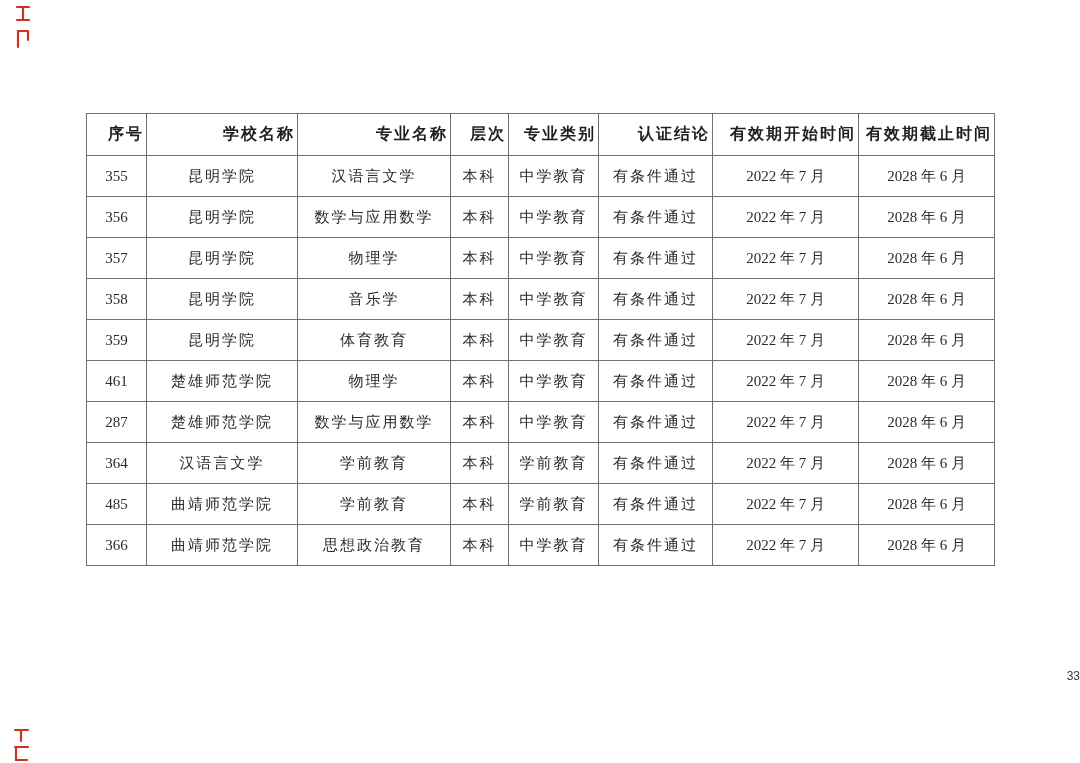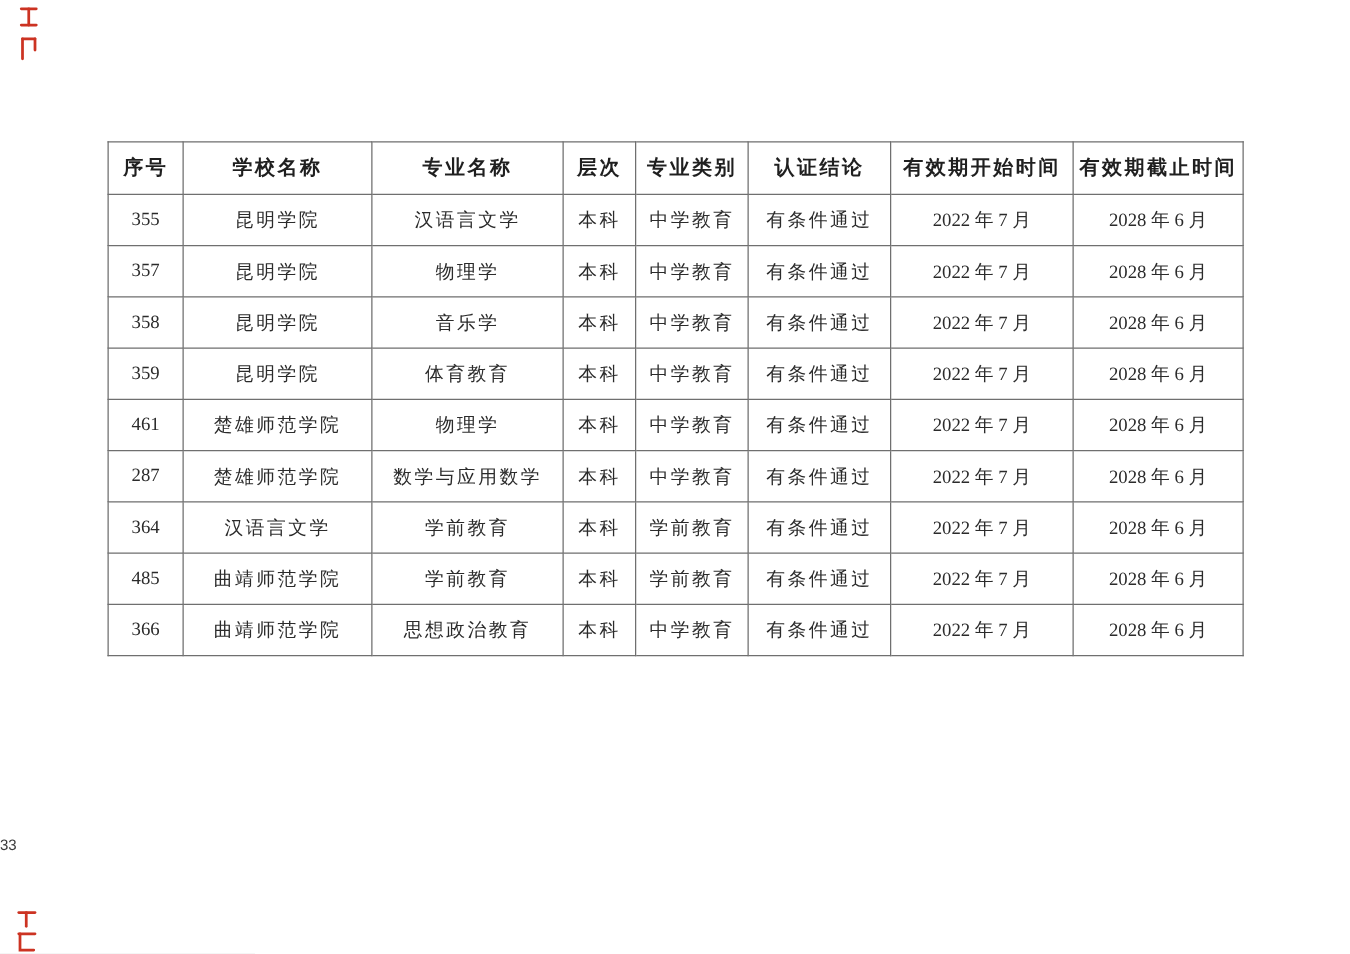--- a/index.html
+++ b/index.html
@@ -26,32 +26,33 @@
     padding:0 2px;
     overflow:hidden;
     white-space:nowrap;
   }
   table.acc th {
     height:41px;
     font-size:16px;
     font-weight:bold;
     letter-spacing:2px;
     color:#1f1f1f;
+    text-align:right;
   }
   table.acc td {
     height:40px;
     font-size:15px;
     letter-spacing:2px;
     color:#2b2b2b;
   }
   table.acc td.num { letter-spacing:0; }
   .pageno {
     position:absolute;
     left:0; right:0; top:669px;
-    text-align:left;
+    text-align:right;
     font-size:12px;
     color:#3a3a3a;
     font-family:"Liberation Sans","DejaVu Sans",sans-serif;
   }
   .seal-top    { position:absolute; left:15px; top:4px;   }
   .seal-bottom { position:absolute; left:12px; top:727px; }
 </style>
 </head>
 <body>
 
@@ -105,20 +106,30 @@
           <td class="num">355</td>
           <td>昆明学院</td>
           <td>汉语言文学</td>
           <td>本科</td>
           <td>中学教育</td>
           <td>有条件通过</td>
           <td class="num">2022 年 7 月</td>
           <td class="num">2028 年 6 月</td>
         </tr>
         <tr>
+          <td class="num">356</td>
+          <td>昆明学院</td>
+          <td>数学与应用数学</td>
+          <td>本科</td>
+          <td>中学教育</td>
+          <td>有条件通过</td>
+          <td class="num">2022 年 7 月</td>
+          <td class="num">2028 年 6 月</td>
+        </tr>
+        <tr>
           <td class="num">357</td>
           <td>昆明学院</td>
           <td>物理学</td>
           <td>本科</td>
           <td>中学教育</td>
           <td>有条件通过</td>
           <td class="num">2022 年 7 月</td>
           <td class="num">2028 年 6 月</td>
         </tr>
         <tr>

